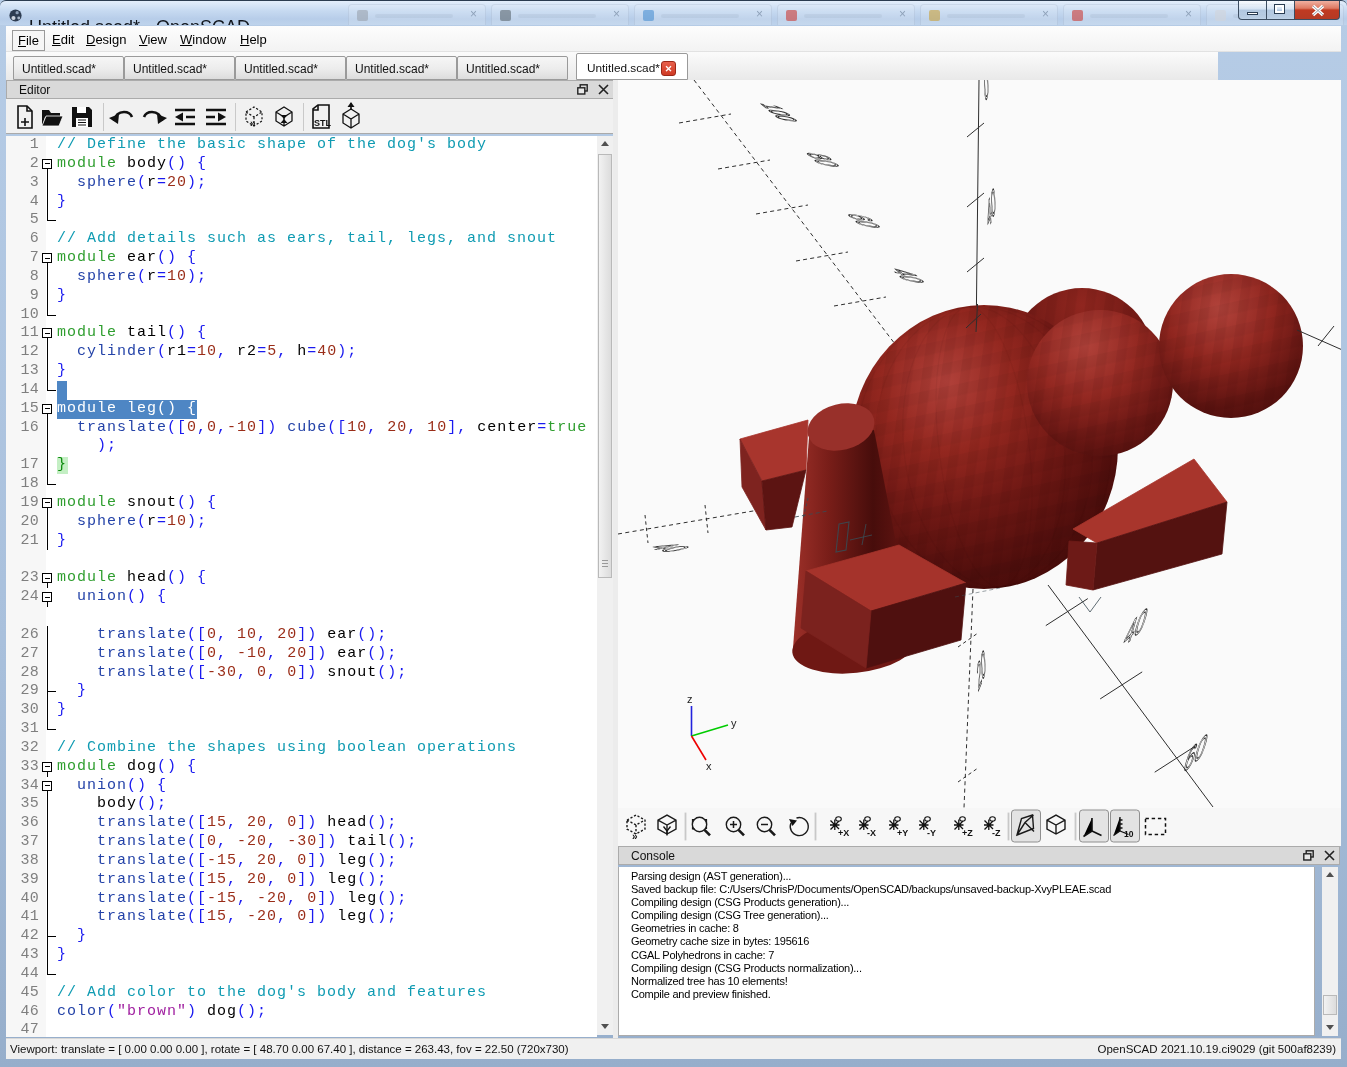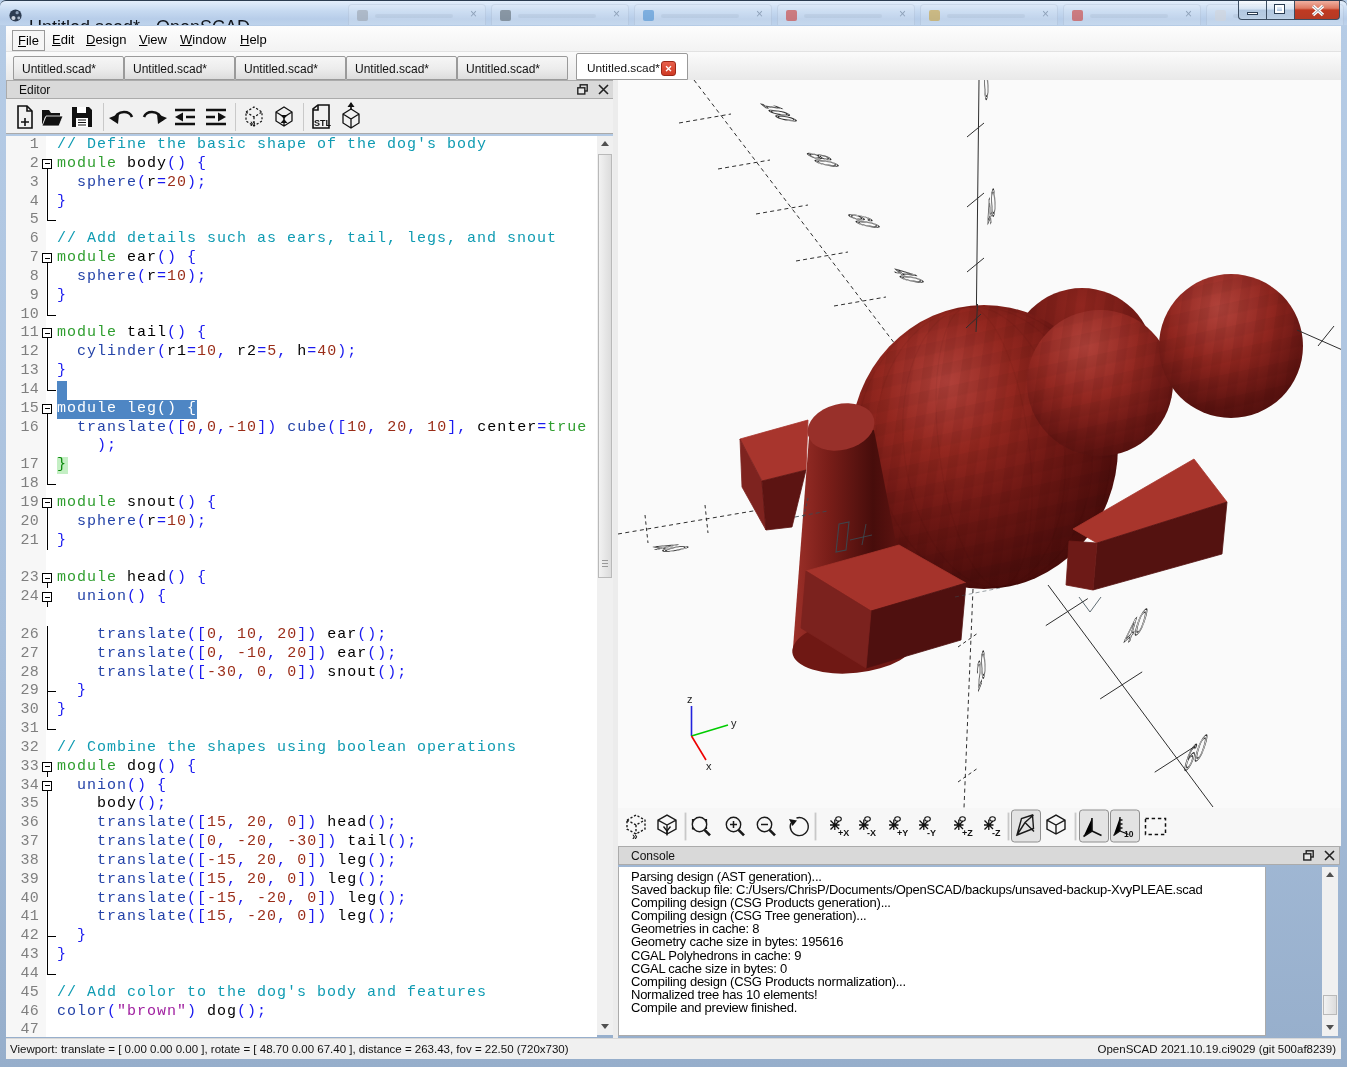--- a/index.html
+++ b/index.html
@@ -21,21 +21,21 @@
 .wmin{width:29px;border-radius:0 0 0 4px}
 .wmax{width:27px;border-left:none;border-right:none}
 .wcls{width:46px;border-radius:0 0 4px 0;
  background:linear-gradient(180deg,#f0b0a0 0,#dd7a63 40%,#c03a22 50%,#b53a24 100%)}
 
 .menubar{position:absolute;left:6px;top:26px;width:1335px;height:26px;
  background:linear-gradient(180deg,#fdfdfd 0,#f3f3f3 100%);border-bottom:1px solid #e2e2e2}
 .mitem{position:absolute;top:4px;font-size:13px;color:#000;padding:2px 6px}
 .mfirst{left:6px;padding:2px 5px;border:1px solid #9a9a9a;background:#f6f6f6}
 
-.tabbar{position:absolute;left:6px;top:52px;width:1335px;height:28px;
+.tabbar{position:absolute;left:6px;top:52px;width:1212px;height:28px;
  background:linear-gradient(180deg,#fbfbfb 0,#e9e9e9 100%)}
 .tab{position:absolute;top:4px;width:111px;height:24px;font-size:12px;color:#111;
  text-align:left;padding:5px 0 0 8px;
  background:linear-gradient(180deg,#f6f6f6 0,#ececec 55%,#dcdcdc 100%);
  border:1px solid #9a9a9a;border-radius:2px 2px 0 0}
 .atab{top:1px;height:27px;background:#fff;padding-top:7px;padding-left:10px;font-size:11.8px;z-index:2}
 .tx{position:absolute;left:84px;top:7px;width:15px;height:15px;background:linear-gradient(180deg,#e8604c,#cf3a24);
  border:1px solid #9c2717;border-radius:3px;color:#fff;font-size:9px;font-weight:bold;text-align:center;line-height:14px}
 
 .phead{position:absolute;height:19px;background:#d9d9d9;border:1px solid #ababab;
@@ -71,22 +71,22 @@
 .arr.dn{top:5px;border-top:5px solid #505050}
 .ethumb{position:absolute;left:1px;top:18px;width:14px;height:424px;
  background:linear-gradient(90deg,#f2f2f2,#dcdcdc);border:1px solid #b9b9b9}
 .cthumb{position:absolute;left:1px;top:128px;width:14px;height:20px;
  background:linear-gradient(90deg,#f2f2f2,#dcdcdc);border:1px solid #b9b9b9}
 .ethumb::after{content:"";position:absolute;left:3px;right:3px;bottom:8px;height:9px;
  background:repeating-linear-gradient(180deg,#999 0,#999 1px,transparent 1px,transparent 3px)}
 .splitter{position:absolute;left:613px;top:80px;width:5px;height:958px;background:#ececec}
 
 .vtb{position:absolute;left:618px;top:808px;width:723px;height:38px;background:#f7f7f7}
-.console{position:absolute;left:618px;top:867px;width:648px;height:169px;background:#fff;
- border:1px solid #ababab;border-top:none;font-size:13px;letter-spacing:-0.25px;color:#000;
+.console{position:absolute;left:618px;top:867px;width:697px;height:169px;background:#fff;
+ border:1px solid #ababab;border-top:none;font-size:11px;letter-spacing:-0.25px;color:#000;
  padding:3px 0 0 12px;line-height:13.1px}
 
 .statusbar{position:absolute;left:6px;top:1038px;width:1335px;height:21px;background:#f0f0f0;
  border-top:1px solid #d8d8d8;font-size:11.5px;color:#111;padding:4px 0 0 4px}
 .sright{position:absolute;right:5px;top:4px}
 </style></head><body>
 <div class="titlebar">
     <div class="gtab" style="left:348px;width:138px">
       <span class="gfav" style="background:#9aa2ad"></span>
       <span class="gbar"></span>
@@ -693,22 +693,21 @@
       </svg></span><span class="pico" style="right:3px"><svg width="11" height="11" viewBox="0 0 11 11">
         <path d="M1,1 L10,10 M10,1 L1,10" stroke="#222" stroke-width="1.6"></path>
       </svg></span></div>
 <div class="console">
     <div>Parsing design (AST generation)...</div>
     <div>Saved backup file: C:/Users/ChrisP/Documents/OpenSCAD/backups/unsaved-backup-XvyPLEAE.scad</div>
     <div>Compiling design (CSG Products generation)...</div>
     <div>Compiling design (CSG Tree generation)...</div>
     <div>Geometries in cache: 8</div>
     <div>Geometry cache size in bytes: 195616</div>
-    <div>CGAL Polyhedrons in cache: 9</div>
-    <div>CGAL cache size in bytes: 0</div>
+    <div>CGAL Polyhedrons in cache: 7</div>
     <div>Compiling design (CSG Products normalization)...</div>
     <div>Normalized tree has 10 elements!</div>
     <div>Compile and preview finished.</div>
   </div>
 <div class="csb">
     <div class="sbtn" style="top:0">
       <span class="arr up"></span>
     </div>
     <div class="cthumb"></div>
     <div class="sbtn" style="top:153px">

